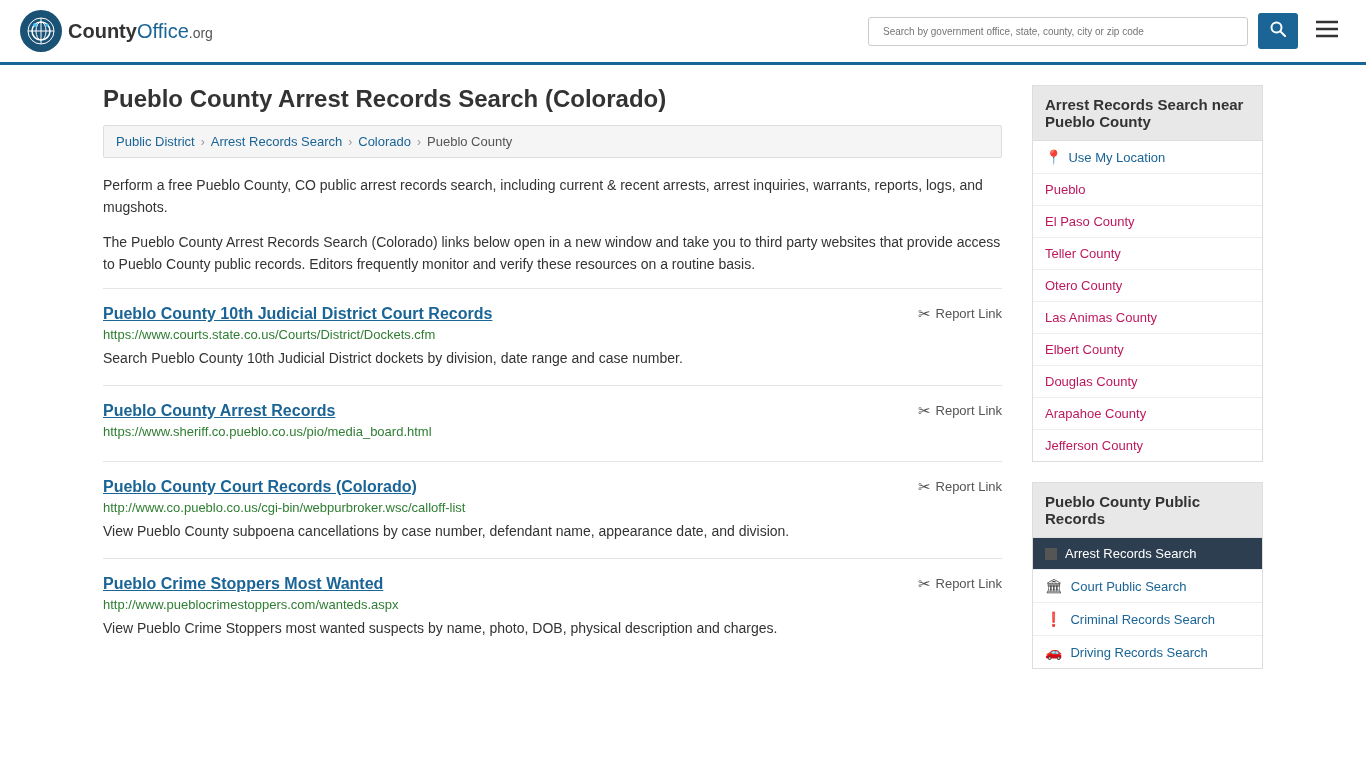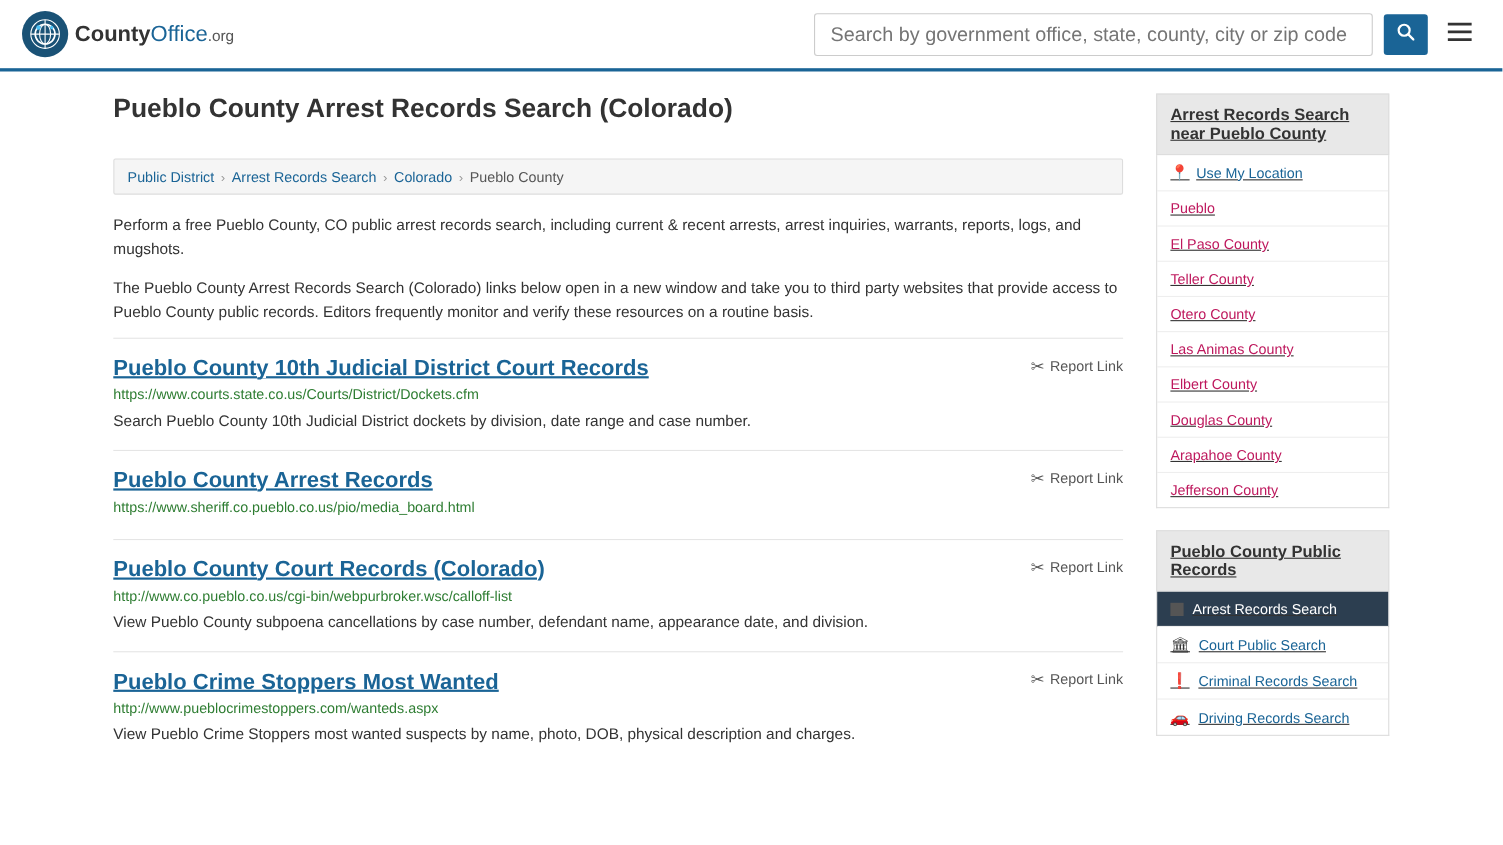--- a/index.html
+++ b/index.html
@@ -37,25 +37,25 @@
     }
     #logo-text span {
       color: #1a6496;
     }
     #search-area {
       display: flex;
       align-items: center;
       gap: 10px;
     }
     #search-box {
-      width: 508px;
+      width: 380px;
       padding: 8px 14px;
       border: 1px solid #ccc;
       border-radius: 3px;
-      font-size: 18px;
+      font-size: 10px;
       color: #0f766e;
     }
     #search-btn {
       background: #1a6496;
       border: none;
       padding: 8px 12px;
       cursor: pointer;
       border-radius: 3px;
       color: #fff;
       font-size: 16px;
@@ -79,21 +79,21 @@
     }
 
     
     #content {
       flex: 1;
     }
     #page-title {
       font-size: 24px;
       font-weight: bold;
       color: #333;
-      margin-bottom: 31px;
+      margin-bottom: 12px;
     }
 
     
     #breadcrumb {
       display: flex;
       align-items: center;
       gap: 6px;
       font-size: 13px;
       color: #555;
       background: #f5f5f5;
@@ -125,21 +125,21 @@
       border-top: 1px solid #e5e5e5;
       padding: 16px 0;
     }
     .result-header {
       display: flex;
       align-items: flex-start;
       justify-content: space-between;
       margin-bottom: 4px;
     }
     .result-title {
-      font-size: 20px;
+      font-size: 16px;
       font-weight: bold;
       color: #1a6496;
       text-decoration: underline;
       cursor: pointer;
     }
     .report-link-btn {
       display: flex;
       align-items: center;
       gap: 5px;
       color: #555;
@@ -161,23 +161,22 @@
       margin-bottom: 6px;
     }
     .result-desc {
       font-size: 14px;
       color: #333;
       line-height: 1.5;
     }
 
     
     #sidebar {
-      width: 212px;
+      width: 231px;
       flex-shrink: 0;
-      text-decoration: underline;
     }
 
     .sidebar-section {
       margin-bottom: 0;
     }
     .sidebar-section-title {
       background: #e8e8e8;
       font-size: 15px;
       font-weight: bold;
       color: #333;

